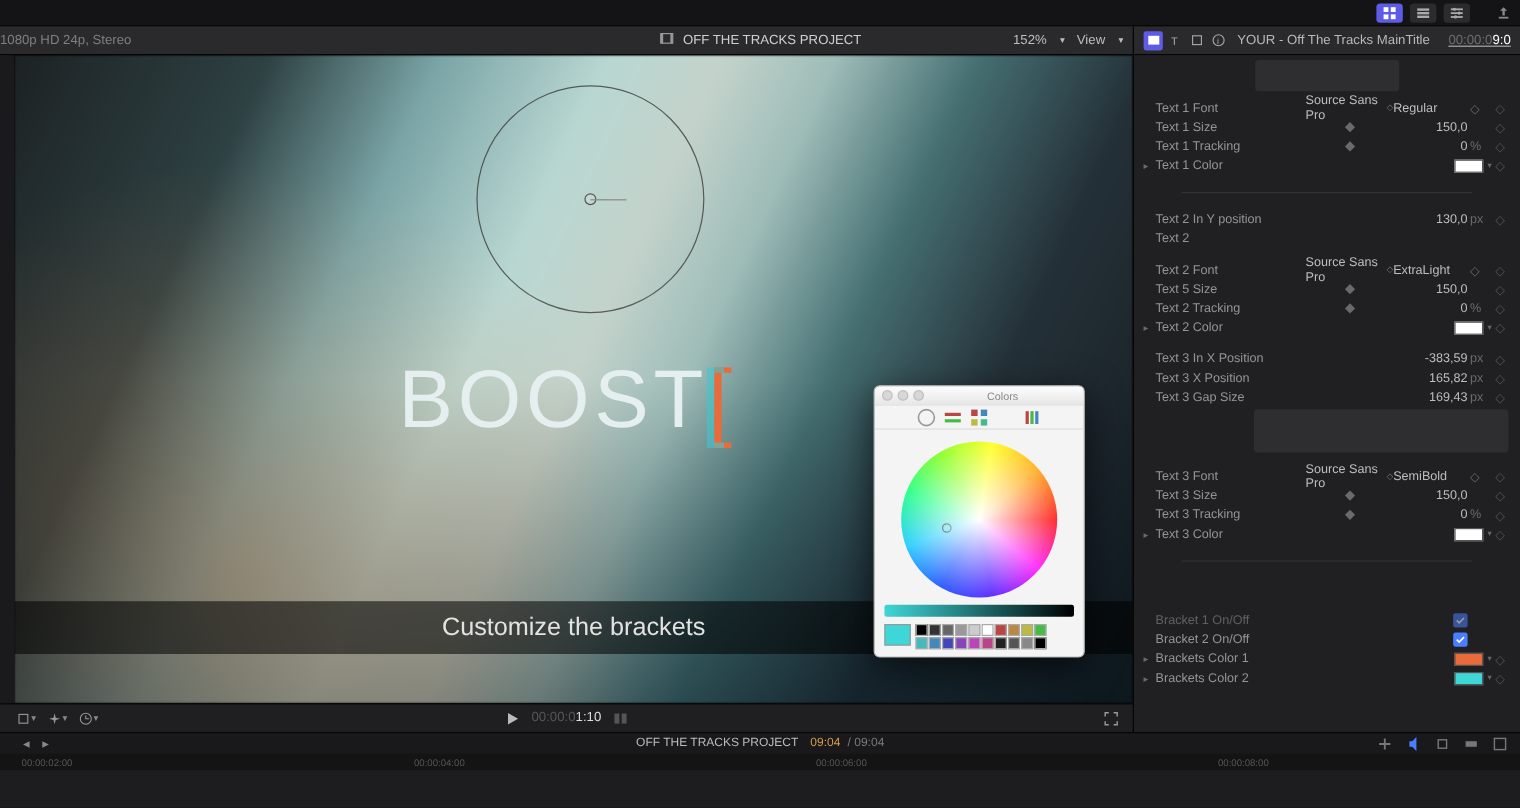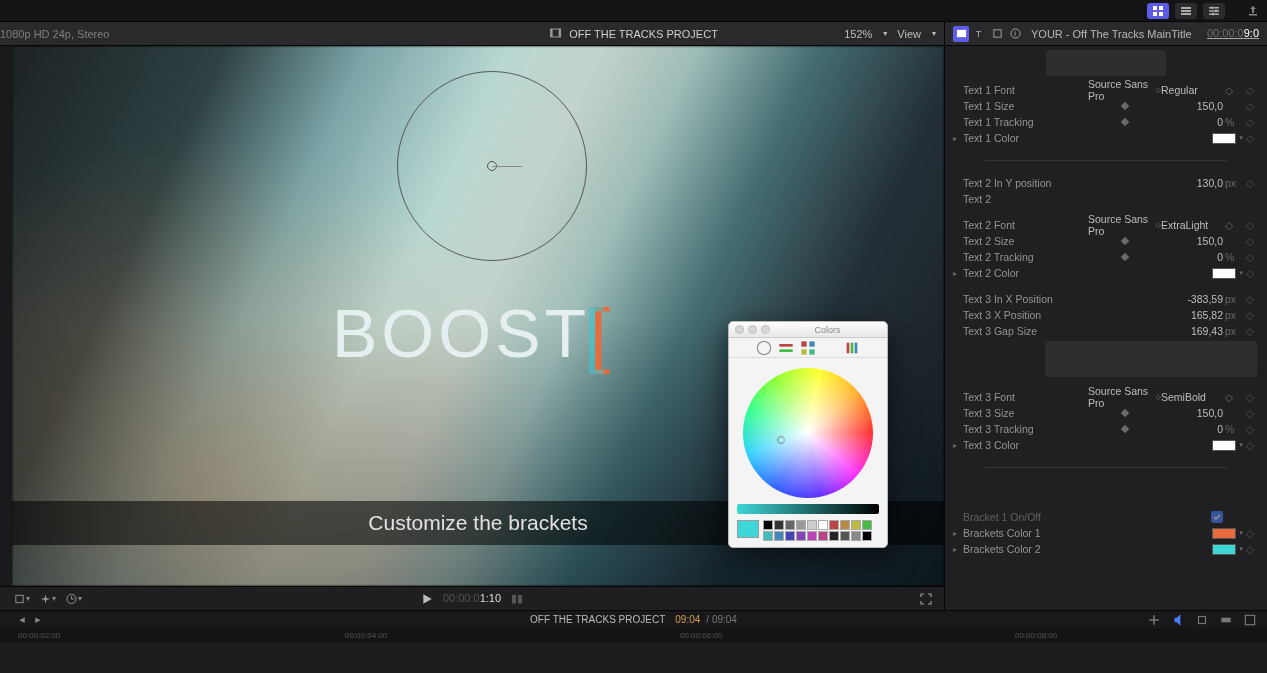--- a/index.html
+++ b/index.html
@@ -36,40 +36,40 @@
   .control-circle{ position:absolute; left:385px; top:25px; width:190px; height:190px; border:1px solid rgba(60,60,60,0.8); border-radius:50%;}
   .control-circle .dot{position:absolute; left:50%; top:50%; width:10px; height:10px; margin:-5px 0 0 -5px; border:1px solid #555; border-radius:50%; background:rgba(255,255,255,0.1);}
   .control-circle .line{position:absolute; left:50%; top:50%; width:30px; height:1px; background:#888;}
   .boost-text{ position:absolute; left:320px; top:245px; font-size:68px; font-weight:200; letter-spacing:4px; color:#e6eff0;text-align:center;}
   .bracket{ color:#e96a3a; font-weight:300; font-size:72px; position:relative; top:2px; display:inline-block;}
   .bracket .shadow{ position:absolute; left:-6px; top:0; color:rgba(60,200,210,0.6);}
   .caption-band{ position:absolute; left:0; right:0; top:455px; height:44px; background:rgba(0,0,0,0.55); display:flex; align-items:center; justify-content:center;}
   .caption-band span{color:#e2e2e2; font-size:21px; font-weight:300;}
   
   
-  .colorwin{ position:absolute; left:728px; top:321px; width:160px; background:#f4f4f4; border:1px solid #b8b8b8; border-radius:5px; box-shadow:0 8px 30px rgba(0,0,0,0.6); color:#333;text-align:right;}
+  .colorwin{ position:absolute; left:728px; top:321px; width:176px; background:#f4f4f4; border:1px solid #b8b8b8; border-radius:5px; box-shadow:0 8px 30px rgba(0,0,0,0.6); color:#333;text-align:right;}
   .cw-titlebar{ height:16px; display:flex; align-items:center; padding:0 6px; gap:4px; background:linear-gradient(#fdfdfd,#e7e7e7); border-radius:5px 5px 0 0; border-bottom:1px solid #ccc;}
   .cw-dot{width:9px;height:9px;border-radius:50%; background:#d7d7d7; border:1px solid #c0c0c0;}
   .cw-title{ font-size:9px; color:#888; margin:0 auto;}
   .cw-modes{ height:20px; display:flex; align-items:center; justify-content:center; gap:6px; padding:2px 0; border-bottom:1px solid #ddd;}
   .cw-modes .m{width:16px;height:14px; display:flex;align-items:center;justify-content:center; cursor:pointer;}
   .wheel-wrap{ padding:10px 14px 6px; display:flex; justify-content:center;}
   .wheel{ width:130px; height:130px; border-radius:50%; background:conic-gradient(from 90deg, #ff3030, #ff30ff, #6030ff, #3060ff, #30d0ff, #30ff90, #90ff30, #ffff30, #ffb030, #ff3030); position:relative;}
   .wheel::after{content:"";position:absolute;inset:0;border-radius:50%; background:radial-gradient(circle,#fff 0%, rgba(255,255,255,0) 70%);}
   .wheel .cur{position:absolute; left:34px; top:68px; width:8px; height:8px; border:1px solid #000; border-radius:50%;}
   .bright-slider{ margin:0 8px 4px; height:10px; background:linear-gradient(90deg,#3fd6d8,#000); border-radius:2px;}
   .swatch-strip{ padding:2px 6px 6px; display:flex; flex-direction:column; gap:1px; align-items:center;}
   .swatch-big{width:22px;height:18px;background:#3fd6d8; border:1px solid #999; align-self:flex-start; margin-left:2px;}
   .swgrid{ display:grid; grid-template-columns:repeat(10,10px); grid-auto-rows:10px; gap:1px;}
   .swgrid div{border:0.5px solid #aaa;}
   
   
   .transport{ position:absolute; top:586px; left:0; width:944px; height:24px; background:#1f1f21; border-top:1px solid #050505; display:flex; align-items:center;}
   .transport .left-tools{display:flex; gap:10px; margin-left:14px;}
-  .transport .center{position:absolute; left:50%; transform:translateX(-50%); display:flex; align-items:center; gap:8px;}
+  .transport .center{position:absolute; left:50%; transform:translateX(-50%); display:flex; gap:8px;}
   .play-icon svg{width:10px;height:10px;}
   .tc{font-family:ui-monospace,Menlo,monospace; color:#555;}
   .tc .bright{color:#ddd;}
   .transport .right-tools{margin-left:auto; margin-right:10px;}
   .tool-ic{width:16px;height:16px; display:flex;align-items:center;justify-content:center; cursor:pointer; color:#888;}
   .tool-ic svg{width:12px;height:12px;}
   .caret{font-size:8px; color:#888; margin-left:1px;}
   
   
   .inspector{ position:absolute; top:46px; left:944px; right:0; bottom:48px; background:#202022; border-left:1px solid #050505; overflow:hidden;}
@@ -389,21 +389,21 @@
         <span class="dcaret">◇</span>
       </span>
       <span class="value dropdown">
         <span>ExtraLight</span>
       </span>
       <span class="unit dcaret">◇</span>
       <span class="kf-diamond">◇</span>
     </div>
   <div class="insp-row">
       <span class="disclosure"></span>
-      <span class="label">Text 2 Size</span>
+      <span class="label">Text 5 Size</span>
       <span class="control">
         <span class="slider-dot"></span>
       </span>
       <span class="value">150,0</span>
       <span class="unit"></span>
       <span class="kf-diamond">◇</span>
     </div>
   <div class="insp-row">
       <span class="disclosure"></span>
       <span class="label">Text 2 Tracking</span>
@@ -491,20 +491,32 @@
       <span class="swatch-caret">▾</span>
       <span class="kf-diamond">◇</span>
     </div>
   <div class="gap"></div>
     <div style="height:1px;background:#333;margin:4px 40px;"></div>
     <div style="height:6px"></div>
 
   <div class="insp-row" style="opacity:0.55;margin-top:31px;">
       <span class="disclosure"></span>
       <span class="label">Bracket 1 On/Off</span>
+      <span class="control"></span>
+      <span class="chk">
+        <svg viewBox="0 0 8 8">
+          <path d="M1 4 L3 6 L7 2" stroke="#fff" fill="none" stroke-width="1.4"></path>
+        </svg>
+      </span>
+      <span class="unit"></span>
+      <span class="kf-diamond"></span>
+    </div>
+  <div class="insp-row">
+      <span class="disclosure"></span>
+      <span class="label">Bracket 2 On/Off</span>
       <span class="control"></span>
       <span class="chk">
         <svg viewBox="0 0 8 8">
           <path d="M1 4 L3 6 L7 2" stroke="#fff" fill="none" stroke-width="1.4"></path>
         </svg>
       </span>
       <span class="unit"></span>
       <span class="kf-diamond"></span>
     </div>
   <div class="insp-row">

